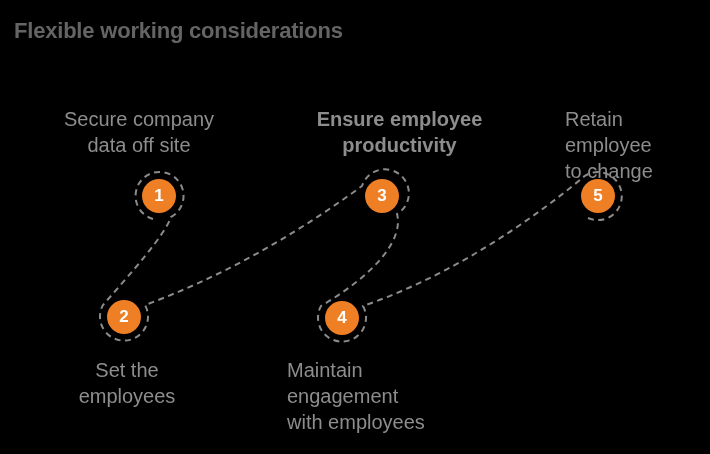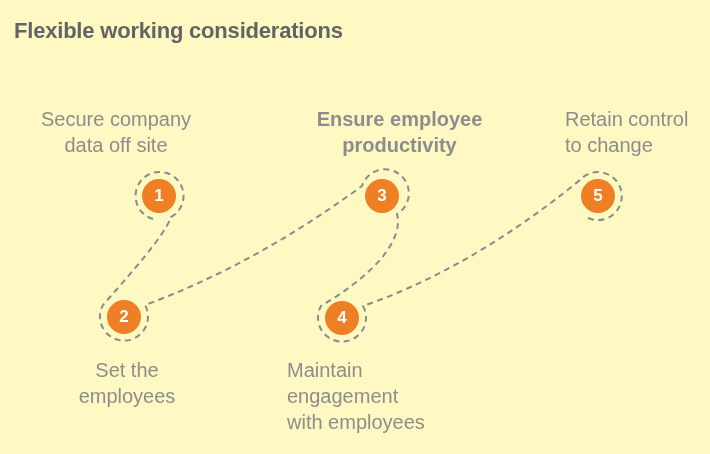--- a/index.html
+++ b/index.html
@@ -1,19 +1,19 @@
 <!DOCTYPE html>
 <html><head>
 <meta charset="utf-8">
 <style>
   html,body{margin:0;padding:0;background:#ffffff;}
   .canvas{
     position:relative;
     width:710px;height:454px;
-    background:#fef9c3;
+    background:#000000;
     overflow:hidden;
     font-family:"Liberation Sans", sans-serif;
   }
   .title{
     position:absolute;left:14px;top:18px;
     font-size:22px;font-weight:700;color:#646464;
     letter-spacing:-0.2px;
   }
   .connector-svg{position:absolute;left:0;top:0;}
   .connector{
@@ -31,21 +31,21 @@
     font-size:20px;line-height:26px;color:#8D8D8D;
     white-space:pre-line;
   }
   .ta-c{text-align:center;}
   .ta-l{text-align:left;}
   #b1{left:142px;top:179px;}
   #b2{left:107px;top:300px;}
   #b3{left:365px;top:179px;}
   #b4{left:325px;top:301px;}
   #b5{left:581px;top:179px;}
-  #l1{left:26px; top:106px;width:180px;}
+  #l1{left:49px; top:106px;width:180px;}
   #l2{left:47px; top:357px;width:160px;}
   #l3{left:312px;top:106px;width:175px;font-weight:bold;}
   #l4{left:287px;top:357px;width:180px;}
   #l5{left:565px;top:106px;width:140px;}
 </style>
 </head>
 <body>
 
 <div class="canvas">
 
@@ -61,21 +61,21 @@
          C 403 236 382 270 321 306
          A 24 24 0 1 0 363 306
          Q 472 268 580 180
          A 24 24 0 1 1 586 217"></path>
   </svg>
 
   <div class="step-label ta-c" id="l1">Secure company
 data off site</div>
   <div class="step-label ta-c" id="l3">Ensure employee
 productivity</div>
-  <div class="step-label ta-l" id="l5">Retain control
+  <div class="step-label ta-l" id="l5">Retain employee
 to change</div>
 
   <div class="badge" id="b1">1</div>
   <div class="badge" id="b2">2</div>
   <div class="badge" id="b3">3</div>
   <div class="badge" id="b4">4</div>
   <div class="badge" id="b5">5</div>
 
   <div class="step-label ta-c" id="l2">Set the
 employees</div>

